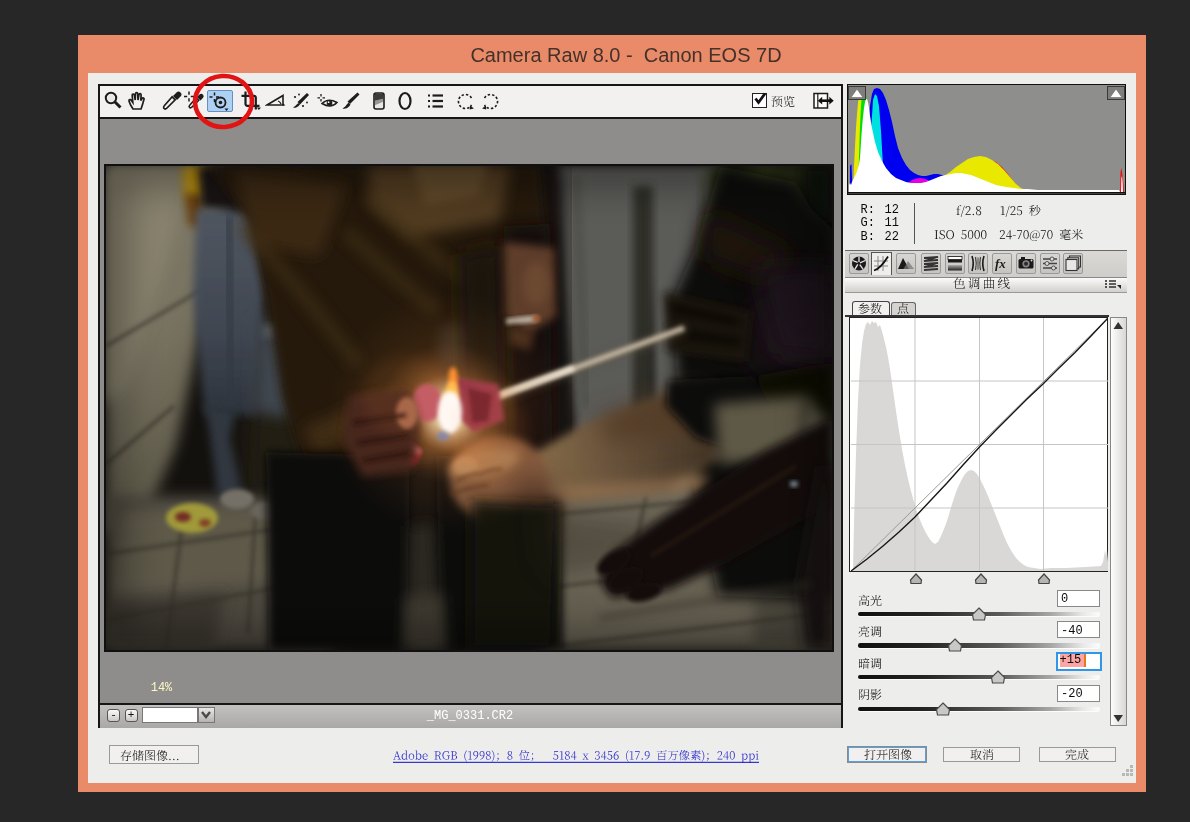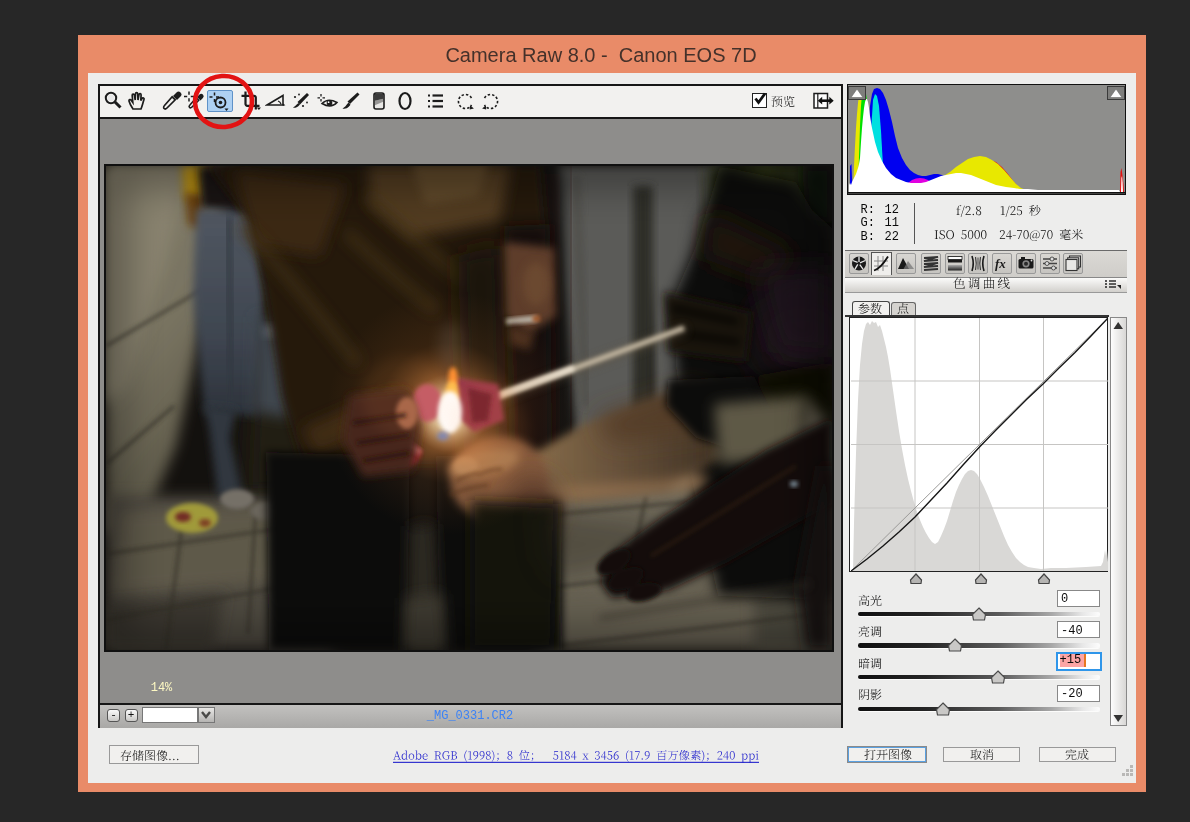--- a/index.html
+++ b/index.html
@@ -1,21 +1,21 @@
 <!DOCTYPE html>
 <html><head><meta charset="utf-8"><style>
 html,body{margin:0;padding:0;}
 body{width:1190px;height:822px;background:#272727;position:relative;overflow:hidden;
  font-family:"Liberation Sans",sans-serif;}
 .abs{position:absolute;}
 .mono{font-family:"Liberation Mono",monospace;}
 </style></head><body>
 
 <div class="abs" style="left:78px;top:35px;width:1068px;height:757px;background:#e98b68;"></div>
-<div class="abs" style="left:67px;top:35px;width:1068px;height:38px;color:#44312a;font-size:20px;text-align:center;line-height:40px;">Camera Raw 8.0 -&nbsp; Canon EOS 7D</div>
+<div class="abs" style="left:92px;top:35px;width:1068px;height:38px;color:#44312a;font-size:20px;text-align:center;line-height:40px;">Camera Raw 8.0 -&nbsp; Canon EOS 7D</div>
 <div class="abs" style="left:88px;top:73px;width:1048px;height:710px;background:#ededec;"></div>
 <div class="abs" style="left:98px;top:84px;width:745px;height:644px;border:2px solid #161616;box-sizing:border-box;background:#8e8d8b;"></div>
 <div class="abs" style="left:100px;top:86px;width:741px;height:31px;background:#f2f1ef;border-bottom:2px solid #161616;box-sizing:content-box;"></div>
 <div class="abs" style="left:207px;top:90px;width:26px;height:22px;background:#aed1f3;border:1px solid #5f92c8;border-radius:2px;box-sizing:border-box;"></div>
 <svg class="abs" style="left:102.0px;top:90.0px" width="22" height="22" viewBox="0 0 22 22">
     <circle cx="9" cy="8" r="5.2" fill="none" stroke="#1c1c1c" stroke-width="2"></circle>
     <circle cx="9" cy="8" r="3.2" fill="#e8e8e8" stroke="none"></circle>
     <line x1="13" y1="12" x2="18.5" y2="17.5" stroke="#1c1c1c" stroke-width="3"></line>
   </svg>
 <svg class="abs" style="left:126.0px;top:90.0px" width="22" height="22" viewBox="0 0 22 22">
@@ -109,21 +109,21 @@
   </svg>
 <div class="abs" style="left:100px;top:703px;width:741px;height:23px;background:linear-gradient(#c2c1bf,#a9a8a6);border-top:2px solid #161616;"></div>
 <div class="abs mono" style="left:107px;top:709px;width:13px;height:13px;background:linear-gradient(#fafafa,#c9c8c6);border:1px solid #555;border-radius:3px;box-sizing:border-box;font-size:11px;line-height:10px;text-align:center;color:#111;">-</div>
 <div class="abs mono" style="left:124.5px;top:709px;width:13px;height:13px;background:linear-gradient(#fafafa,#c9c8c6);border:1px solid #555;border-radius:3px;box-sizing:border-box;font-size:11px;line-height:10px;text-align:center;color:#111;">+</div>
 <div class="abs" style="left:141.5px;top:707px;width:56.5px;height:16px;background:#fff;border:1px solid #777;box-sizing:border-box;"></div>
 <div class="abs mono" style="left:141.5px;top:681px;width:40px;font-size:12px;text-align:center;color:#fef9c3;">14%</div>
 <div class="abs" style="left:198px;top:707px;width:16.5px;height:16px;background:linear-gradient(#e8e7e5,#b5b4b2);border:1px solid #777;box-sizing:border-box;"></div>
 <svg class="abs" style="left:199px;top:708px" width="14" height="13">
     <path d="M3 4 L7 9 L11 4" fill="none" stroke="#4a4a48" stroke-width="2.4"></path>
   </svg>
-<div class="abs mono" style="left:300px;top:708.5px;width:340px;font-size:12px;text-align:center;color:#3b82f6;">_MG_0331.CR2</div>
+<div class="abs mono" style="left:300px;top:708.5px;width:340px;font-size:12px;text-align:center;color:#ffffff;">_MG_0331.CR2</div>
 <div class="abs" style="left:846.5px;top:84px;width:279px;height:111px;border:1.4px solid #111;box-sizing:border-box;background:#8e8e8c;"></div>
 <svg class="abs" style="left:848px;top:85.5px" width="277" height="108.5" viewBox="0 0 277 108.5">
 <path fill="#0000f0" d="M2 106 L2 80 L3.5 78 L4.5 106 Z"></path>
 <path fill="#0000f0" d="M18 106 L20 52 L22 20 L24 8 L26 3 L29 2 L32 3 L35 7 L38 14 L41 24 L44 36 L47 50 L50 62 L54 72 L58 79 L62 84 L66 87 L70 89 L74 90 L78 90 L82 89 L86 88 L90 88 L94 89 L98 91 L102 94 L106 97 L110 100 L114 104 L117 106 Z"></path>
 <path fill="#00e0e0" d="M21 106 L23 45 L25 14 L27 8 L29 10 L31 20 L33 45 L35 80 L36 106 Z"></path>
 <path fill="#e000e0" d="M56 106 L60 97 L64 94 L68 92.5 L72 92 L76 92.5 L80 94 L84 97 L87 101 L89 106 Z"></path>
 <path fill="#e81010" d="M106 106 L112 97 L118 89 L124 82 L130 77 L136 74 L142 74 L148 76 L154 81 L160 88 L166 96 L171 102 L174 106 Z"></path>
 <path fill="#e8e800" d="M5 106 L6 80 L7 60 L8 42 L9 28 L10 17 L11 9 L12 5 L13 4 L14 6 L16 14 L18 26 L20 40 L23 55 L26 67 L30 78 L35 86 L41 92 L48 96 L55 99 L62 100 L70 100 L78 98 L86 95 L94 91 L102 86 L108 81 L114 77 L120 73 L126 71 L132 70 L138 71 L144 74 L150 78 L156 84 L162 91 L168 98 L173 102 L178 104 L186 105 L200 105 L230 105 L260 105 L270 105 L270 106 Z"></path>
 <path fill="#00e000" d="M10 106 L11 70 L12 40 L13 20 L14 8 L15 3 L16 2 L17 3 L18 8 L19 14 L20 24 L21 38 L22 52 L23 66 L24 80 L25 92 L26 106 Z"></path>
 <path fill="#fff" d="M1 106 L1 99 L2 97 L3 99 L4 96 L5 94 L6 92 L7 90 L8 88 L9 85 L10 82 L11 78 L12 72 L13 56 L14 42 L15 31 L16 22 L17 16 L18 13 L19 13 L20 16 L21 22 L22 30 L24 42 L27 56 L30 66 L34 75 L38 82 L43 88 L48 92 L53 94 L58 96 L63 97 L68 97 L73 97 L78 96 L83 94 L88 92 L93 90 L98 89 L103 88 L108 87 L113 87 L118 88 L123 89 L128 91 L133 93 L138 95 L143 97 L148 99 L153 100 L158 101 L166 102 L172 103 L180 103 L190 104 L210 104 L230 104 L250 104 L265 104 L271 104 L272 106 Z"></path>

